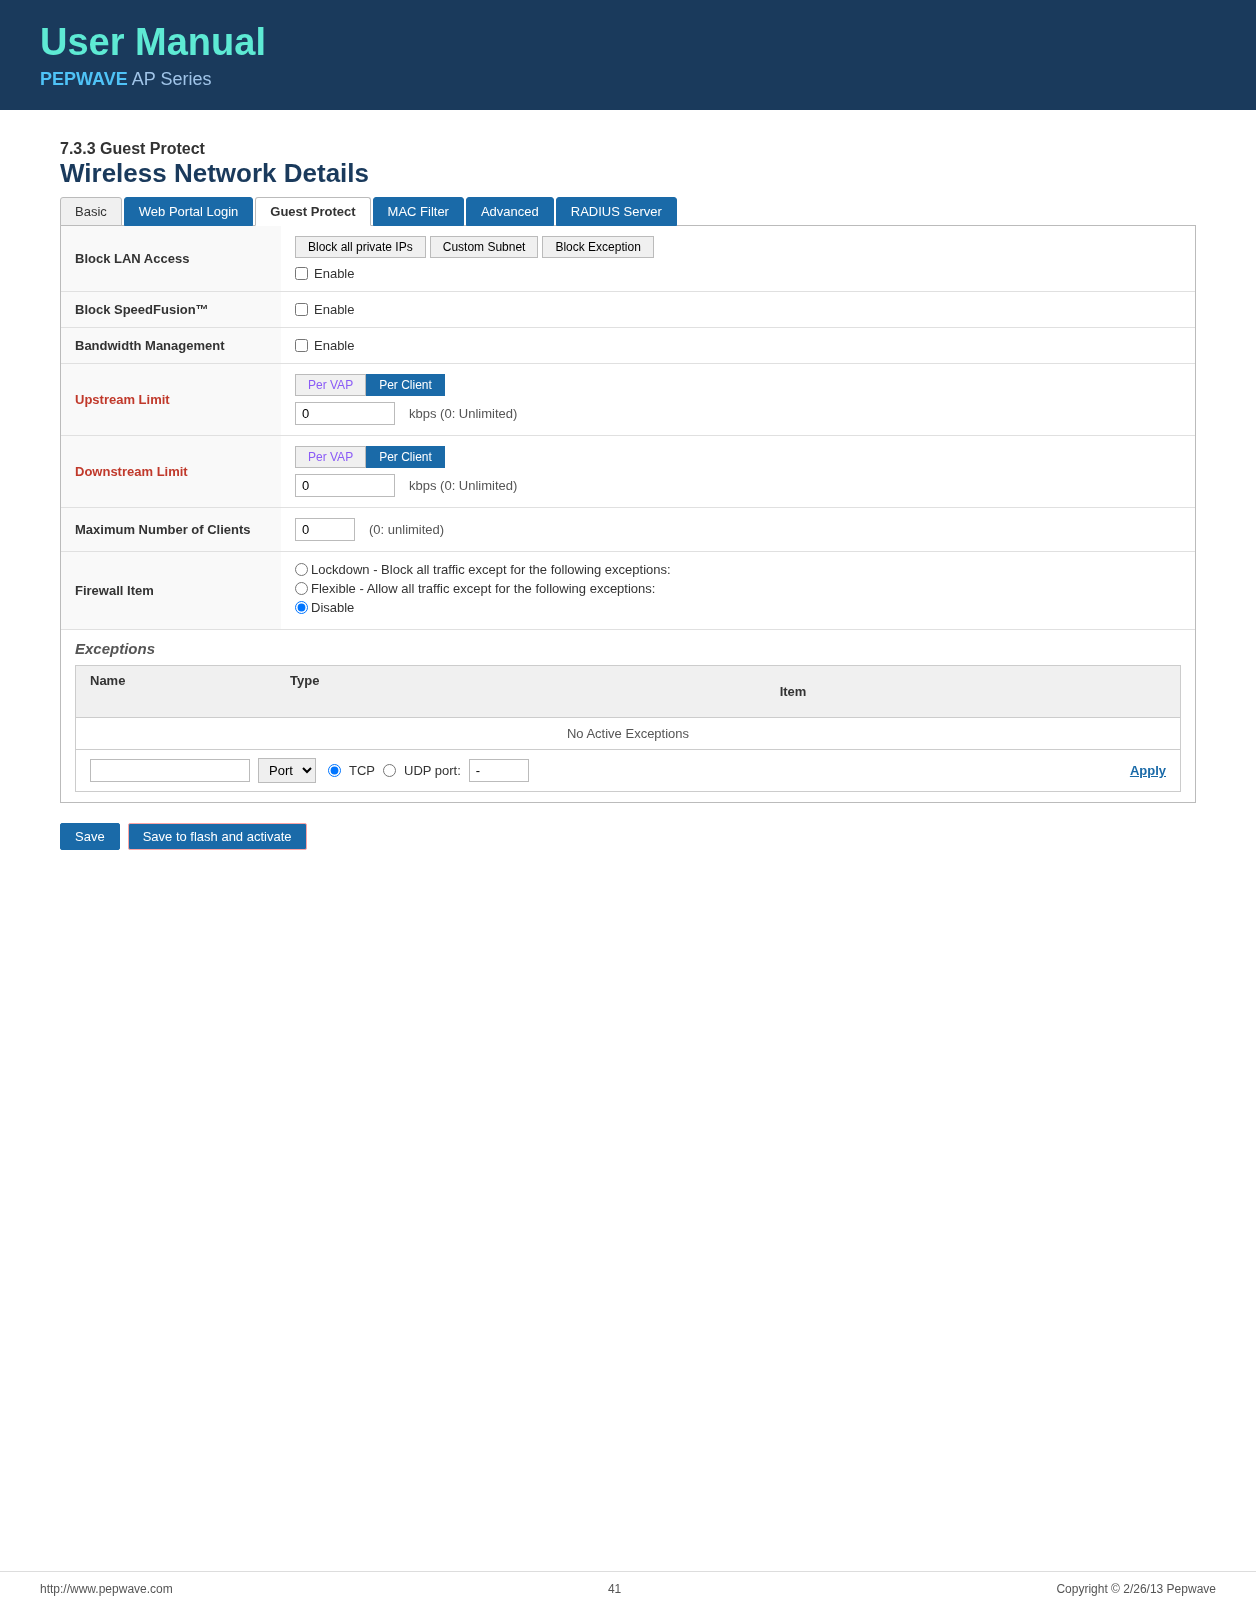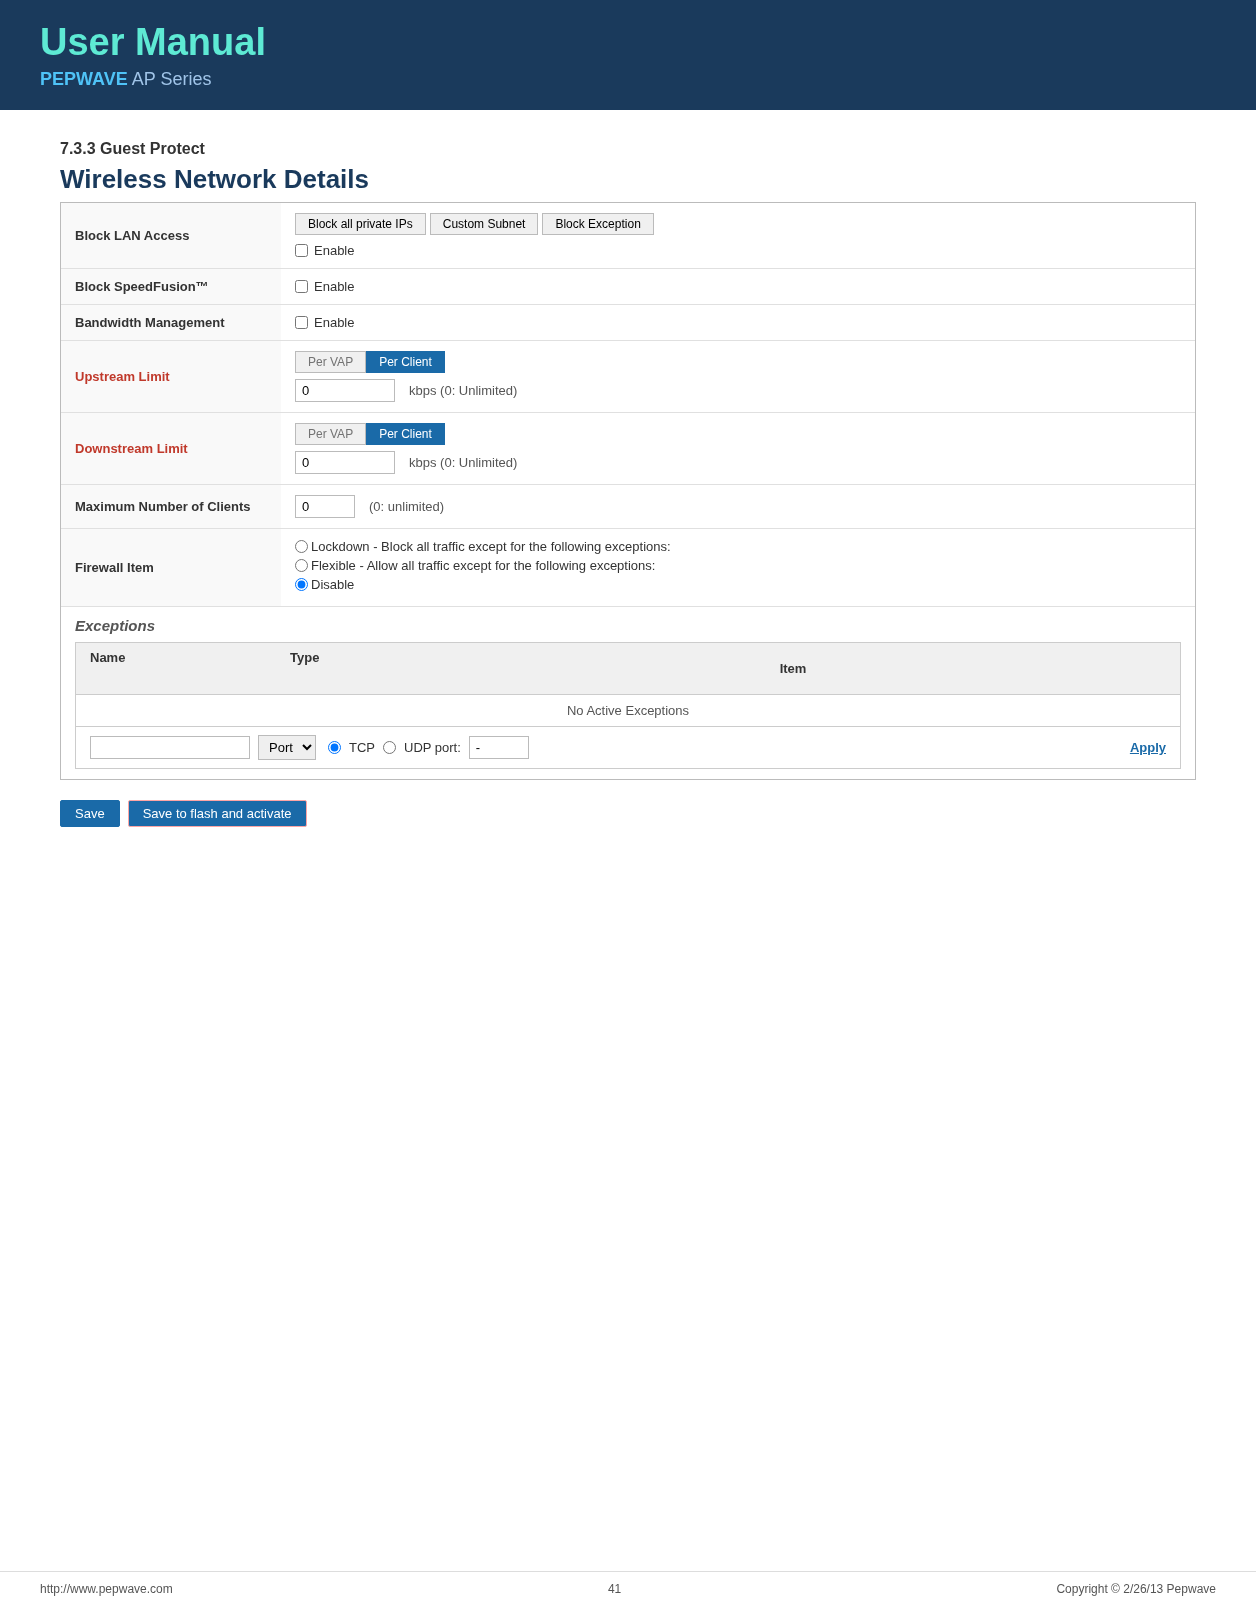--- a/index.html
+++ b/index.html
@@ -39,21 +39,20 @@
 
     
     .main {
       padding: 30px 60px 40px 60px;
     }
 
     .section-heading {
       font-size: 16px;
       font-weight: bold;
       color: #333;
-      margin-bottom: 6px;
     }
 
     .section-title {
       font-size: 26px;
       font-weight: bold;
       color: #1a3a5c;
       margin-bottom: 8px;
     }
 
     
@@ -124,21 +123,21 @@
     .inline-tabs {
       display: flex;
       margin-bottom: 6px;
     }
     .inline-tab {
       padding: 3px 12px;
       border: 1px solid #bbb;
       background: #f0f0f0;
       cursor: pointer;
       font-size: 12px;
-      color: #737373;
+      color: #8b5cf6;
     }
     .inline-tab.active {
       background: #1a6aa8;
       color: #fff;
       border-color: #1a6aa8;
     }
 
     
     .text-input {
       width: 100px;
@@ -269,20 +268,28 @@
   <div class="header-subtitle">
     <span class="brand">PEPWAVE</span><span> AP Series</span>
   </div>
 </div>
 
 <div class="main">
 
   <div class="section-heading">7.3.3 Guest Protect</div>
   <div class="section-title">Wireless Network Details</div>
 
+  <div class="tab-bar">
+    <div class="tab">Basic</div>
+    <div class="tab highlight">Web Portal Login</div>
+    <div class="tab active">Guest Protect</div>
+    <div class="tab highlight">MAC Filter</div>
+    <div class="tab highlight">Advanced</div>
+    <div class="tab highlight">RADIUS Server</div>
+  </div>
 
   <div class="form-container">
     <table class="form-table">
 
       <tbody>
           <tr>
         <td class="label-cell">
           <strong>Block LAN Access</strong>
         </td>
         <td class="value-cell">

